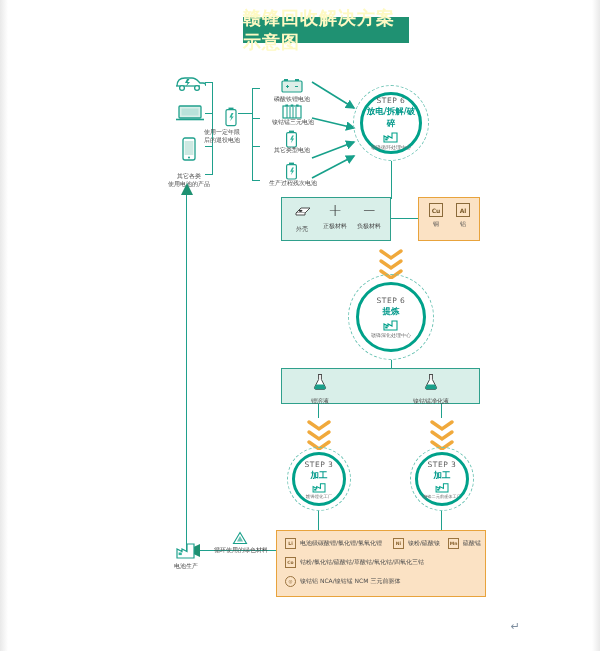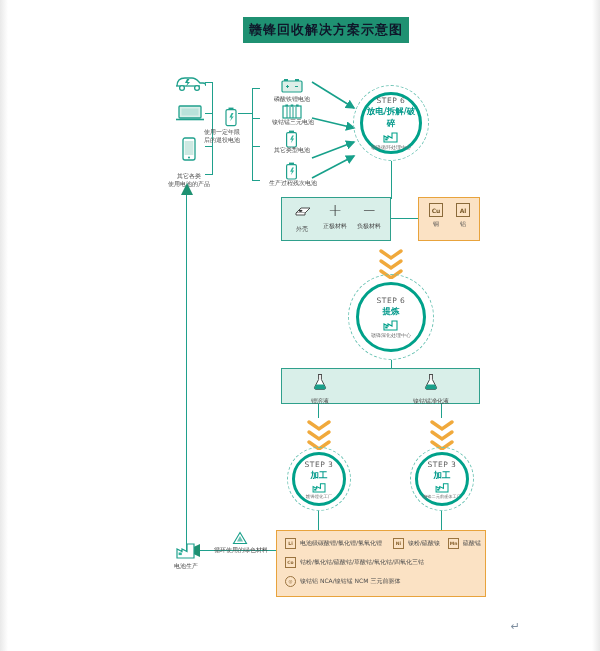--- a/index.html
+++ b/index.html
@@ -21,22 +21,22 @@
   }
   .page-edge-l { left: 0; }
   .page-edge-r { right: 0; background: linear-gradient(to left, #e9e9e9, #ffffff); }
 
   .title-bar {
     position: absolute;
     left: 243px; top: 17px;
     width: 166px; height: 26px;
     background: #1f9172;
     display: flex; align-items: center; justify-content: center;
-    color: #0f172a;
-    font-size: 13px;
+    color: #fef9c3;
+    font-size: 18px;
     letter-spacing: 1px;
     font-weight: bold;
   }
 
   .lbl {
     position: absolute;
     color: #4c4c4c;
     font-size: 6px;
     line-height: 1.35;
     text-align: center;

